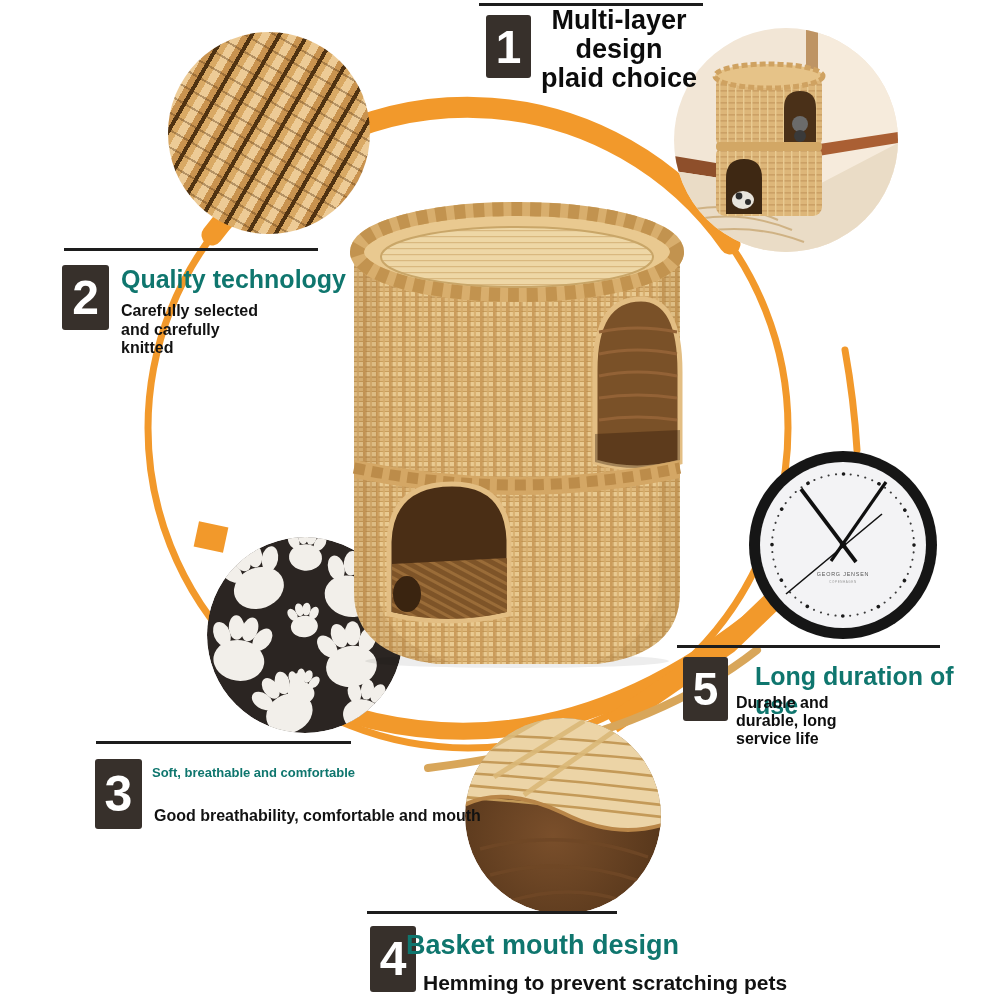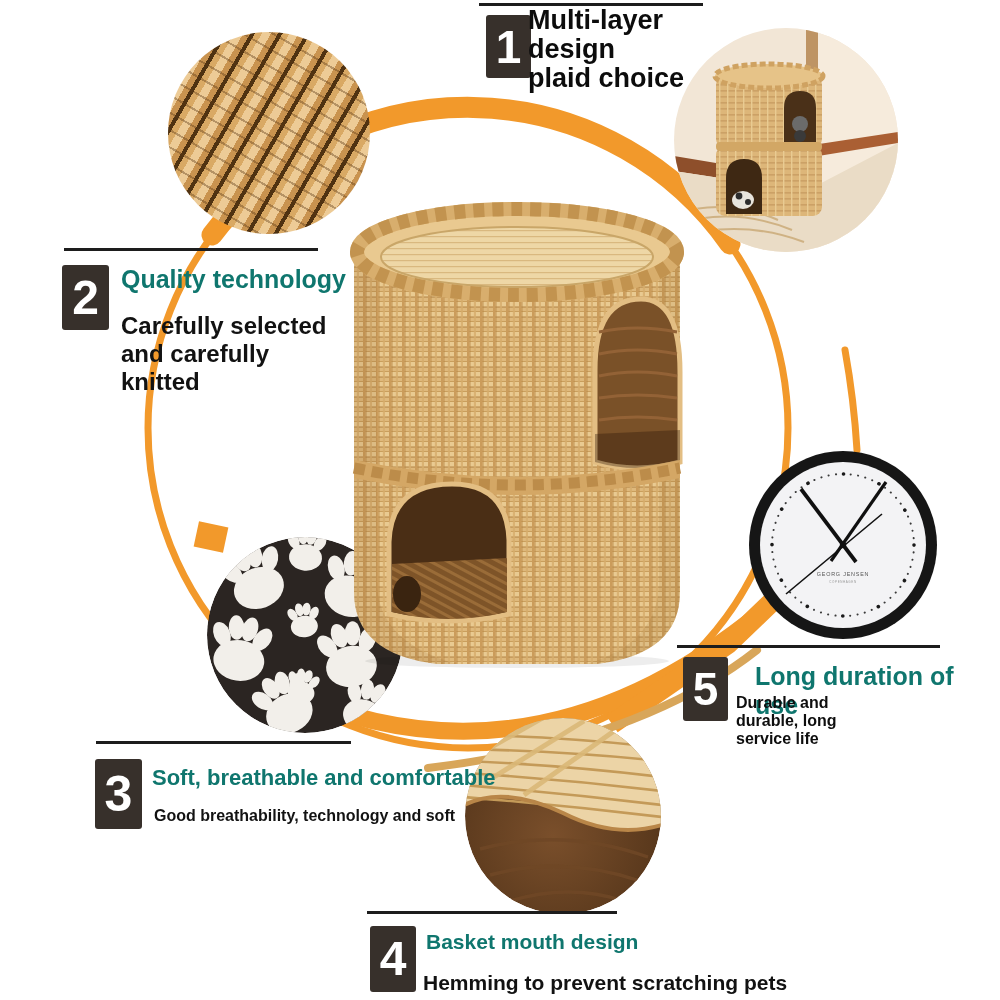--- a/index.html
+++ b/index.html
@@ -208,45 +208,45 @@
       <line x1="85" y1="113" x2="140" y2="34" stroke-width="3.2"></line>
       <line x1="136" y1="66" x2="40" y2="146" stroke-width="1.6"></line>
     </g>
     <circle cx="97" cy="97" r="3.2" fill="#101010"></circle>
   </svg>
 
   <div class="rule txt" style="left:479px;top:3px;width:224px;height:3px;"></div>
   <div class="badge txt" style="left:486px;top:15px;width:45px;height:63px;font-size:46px;">
     <span>1</span>
   </div>
-  <div class="ttl blacktxt txt" style="left:528px;top:6px;width:182px;font-size:27px;line-height:1.08;">Multi-layer
+  <div class="ttl blacktxt txt" style="left:528px;top:6px;width:182px;font-size:27px;line-height:1.08;text-align:center;">Multi-layer
 design
 plaid choice</div>
 
   <div class="rule txt" style="left:64px;top:248px;width:254px;height:3px;"></div>
   <div class="badge txt" style="left:62px;top:265px;width:47px;height:65px;font-size:48px;">
     <span>2</span>
   </div>
   <div class="ttl txt" style="left:121px;top:265px;font-size:25px;">Quality technology</div>
-  <div class="desc txt" style="left:121px;top:312px;font-size:24px;line-height:1.16;">Carefully selected
+  <div class="desc txt" style="left:121px;top:302px;font-size:16px;line-height:1.16;">Carefully selected
 and carefully
 knitted</div>
 
   <div class="rule txt" style="left:96px;top:741px;width:255px;height:3px;"></div>
   <div class="badge txt" style="left:95px;top:759px;width:47px;height:70px;font-size:50px;">
     <span>3</span>
   </div>
-  <div class="ttl txt" style="left:152px;top:765px;font-size:22px;">Soft, breathable and comfortable</div>
-  <div class="desc txt" style="left:154px;top:807px;font-size:16px;">Good breathability, technology and soft</div>
+  <div class="ttl txt" style="left:152px;top:765px;font-size:13px;">Soft, breathable and comfortable</div>
+  <div class="desc txt" style="left:154px;top:807px;font-size:16px;">Good breathability, comfortable and mouth</div>
 
   <div class="rule txt" style="left:367px;top:911px;width:250px;height:3px;"></div>
   <div class="badge txt" style="left:370px;top:926px;width:46px;height:66px;font-size:48px;">
     <span>4</span>
   </div>
-  <div class="ttl txt" style="left:426px;top:930px;font-size:21px;">Basket mouth design</div>
+  <div class="ttl txt" style="left:406px;top:930px;font-size:27px;">Basket mouth design</div>
   <div class="desc txt" style="left:423px;top:971px;font-size:21px;">Hemming to prevent scratching pets</div>
 
   <div class="rule txt" style="left:677px;top:645px;width:263px;height:3px;"></div>
   <div class="badge txt" style="left:683px;top:657px;width:45px;height:64px;font-size:46px;">
     <span>5</span>
   </div>
   <div class="ttl txt" style="left:755px;top:662px;font-size:25px;">Long duration of use</div>
   <div class="desc txt" style="left:736px;top:694px;font-size:16px;line-height:1.14;color:#0e0e0e;">Durable and
 durable, long
 service life</div>

